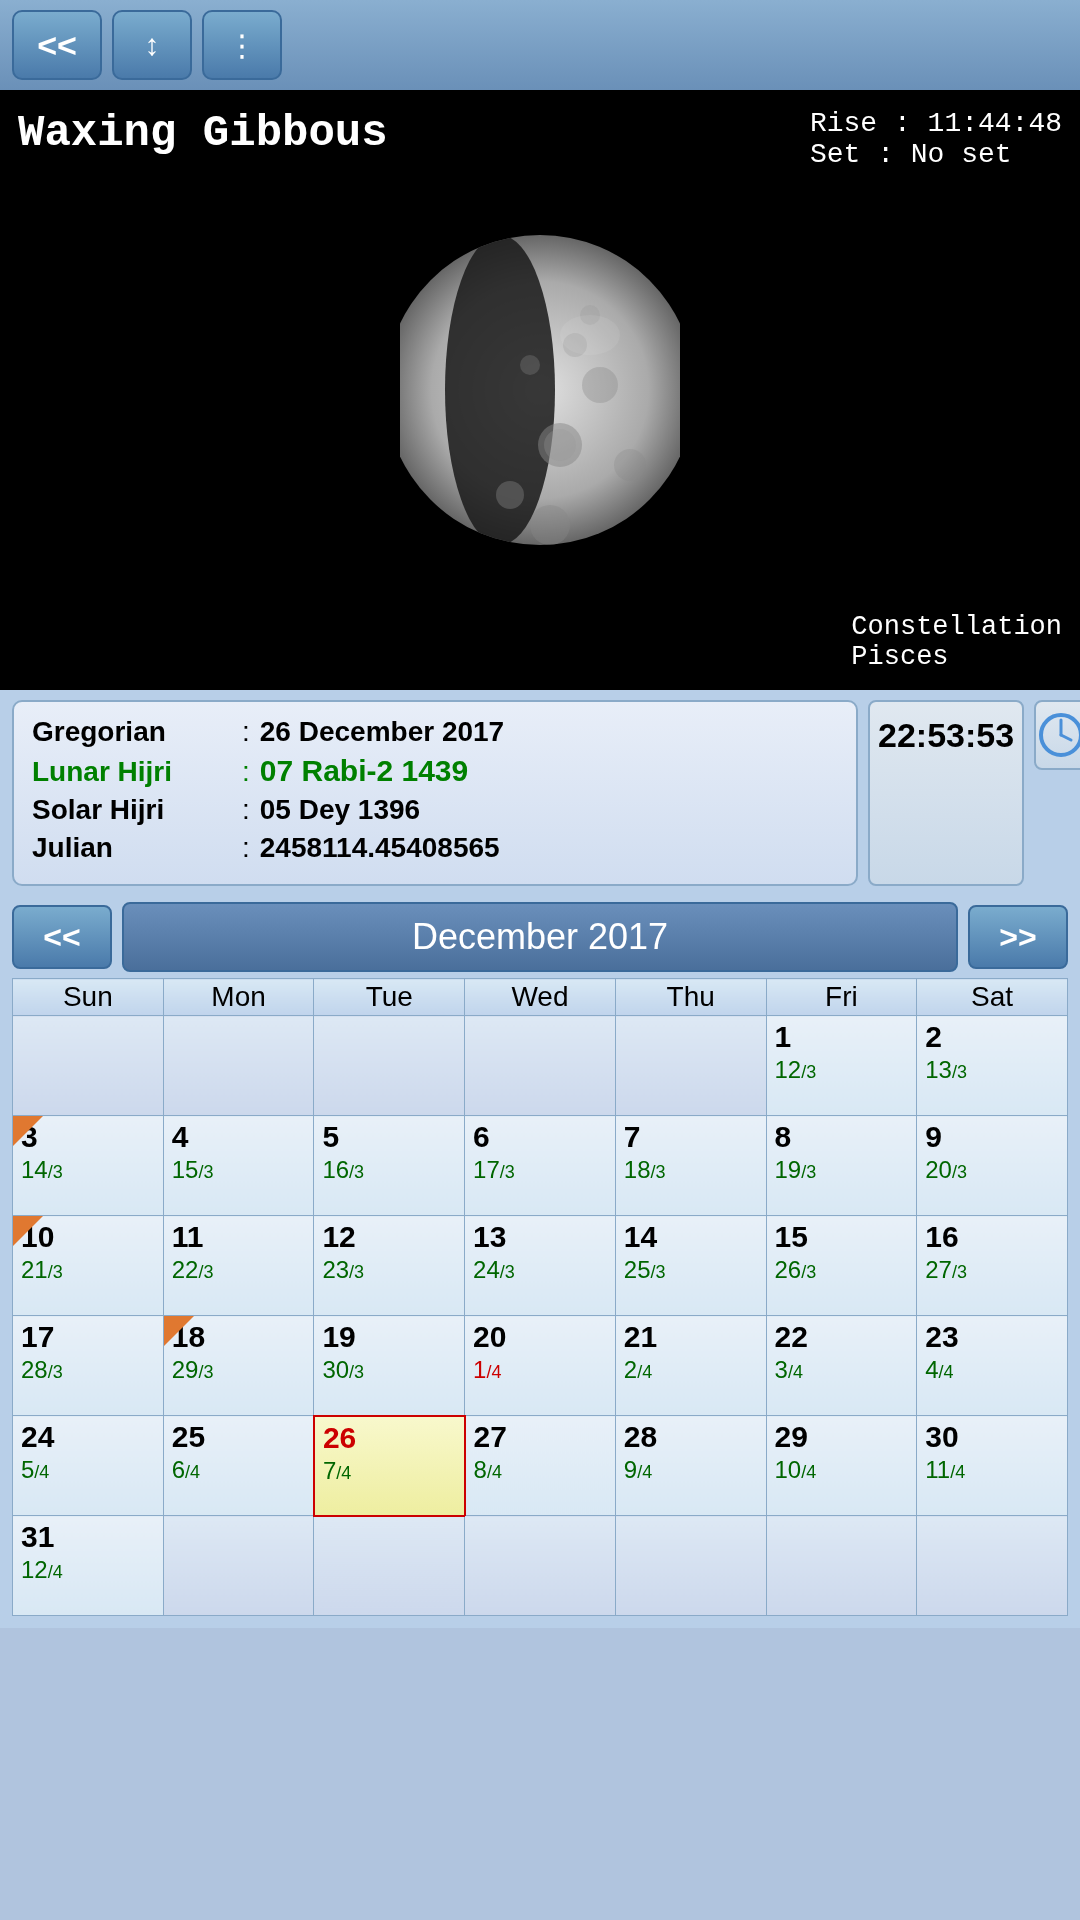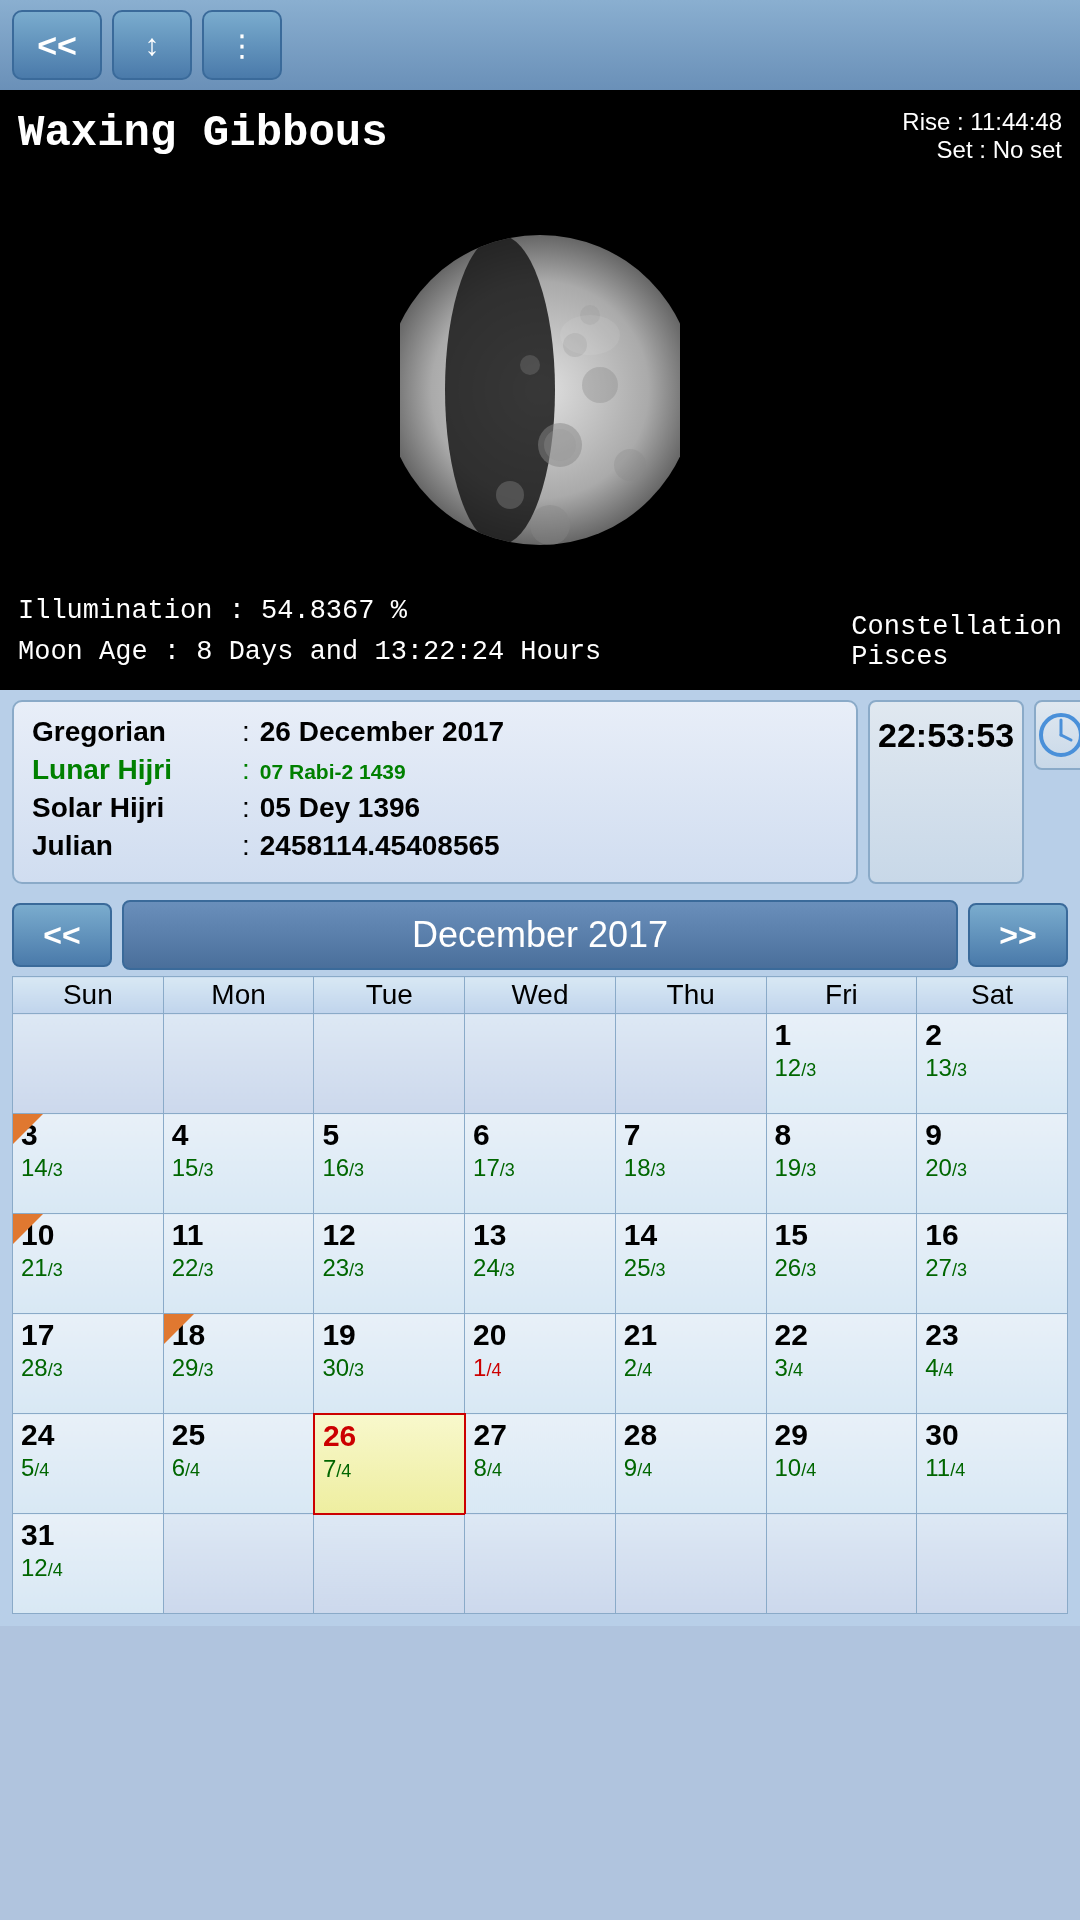--- a/index.html
+++ b/index.html
@@ -87,23 +87,23 @@
       color: white;
       font-size: 44px;
       font-weight: bold;
       font-family: 'Courier New', monospace;
     }
     #rise-set {
       position: absolute;
       top: 18px;
       right: 18px;
       color: white;
-      font-size: 24px;
-      text-align: right;
-      font-family: Liberation Sans, sans-serif;
+      font-size: 28px;
+      text-align: left;
+      font-family: Liberation Mono, monospace;
     }
     #moon-svg-container {
       width: 300px;
       height: 440px;
       display: flex;
       align-items: center;
       justify-content: center;
     }
     #illumination-info {
       position: absolute;
@@ -152,21 +152,21 @@
     .date-sep {
       color: #000;
       margin: 0 10px;
     }
     .date-value {
       color: #000;
       font-weight: bold;
     }
     .date-value.hijri {
       color: #008000;
-      font-size: 21px;
+      font-size: 30px;
     }
     .date-value.solar {
       color: #000;
     }
     .date-value.julian {
       color: #000;
     }
     #clock-box {
       width: 200px;
       display: flex;
@@ -341,24 +341,20 @@
       <circle cx="175" cy="160" r="12" fill="#999" opacity="0.3"></circle>
       <circle cx="130" cy="180" r="10" fill="#777" opacity="0.4"></circle>
       <circle cx="230" cy="280" r="16" fill="#888" opacity="0.3"></circle>
       <circle cx="150" cy="340" r="20" fill="#888" opacity="0.4"></circle>
       <circle cx="190" cy="130" r="10" fill="#999" opacity="0.3"></circle>
 
       <ellipse cx="190" cy="150" rx="30" ry="20" fill="#fff" opacity="0.08"></ellipse>
     </svg>
   </div>
 
-  <div id="illumination-info">
-    <div>Illumination : 54.8367 %</div>
-    <div>Moon Age : 8 Days and 13:22:24 Hours</div>
-  </div>
   <div id="constellation-info">
     <div>Constellation</div>
     <div>Pisces</div>
   </div>
 </div>
 
 <div id="cal-info-section">
   <div id="date-info-box">
     <div class="date-row">
       <span class="date-label">Gregorian</span>

